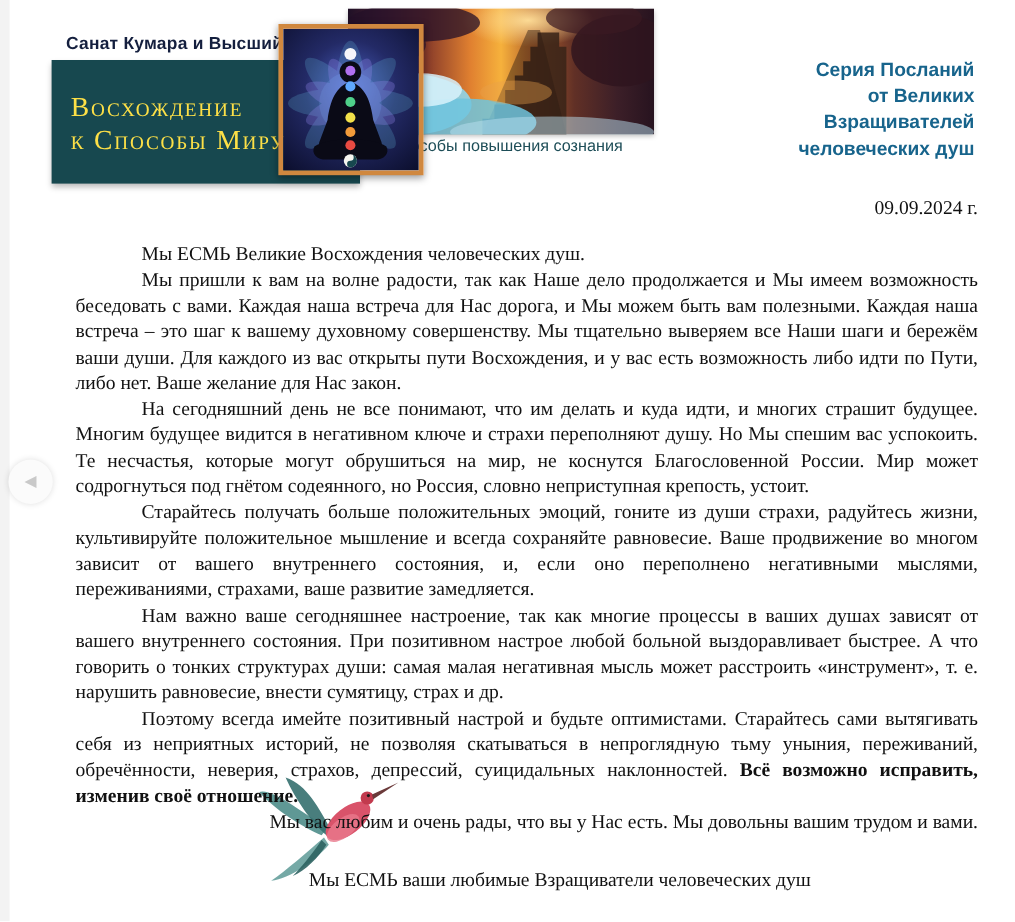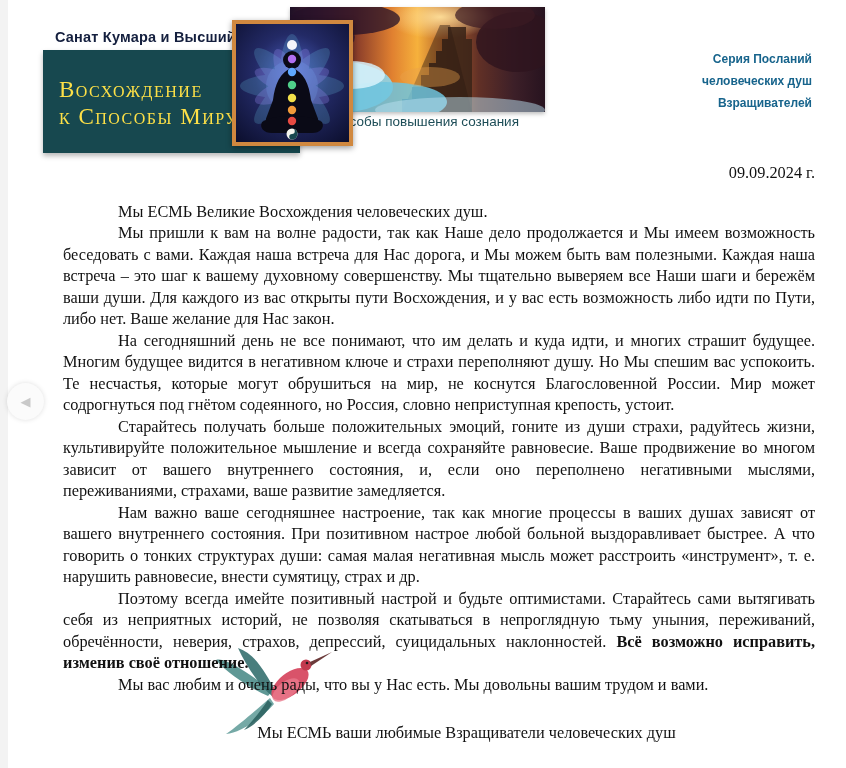--- a/index.html
+++ b/index.html
@@ -15,34 +15,34 @@
   .banner-title{margin:26px 0 0 16px;color:#fde047;font-variant:small-caps;
                 font-size:23px;line-height:27px;letter-spacing:1.5px;}
   .stairs{position:absolute;left:290px;top:7px;width:255px;height:105px;z-index:2;
           box-shadow:0 2px 4px rgba(0,0,0,.25);}
   .meditation{position:absolute;left:232px;top:20px;width:113px;height:118px;z-index:3;
               border:4px solid #d0883f;box-shadow:0 2px 6px rgba(0,0,0,.4);}
   .caption{position:absolute;left:322px;top:114px;width:200px;text-align:center;z-index:2;
            font-family:"Liberation Sans",sans-serif;font-size:13.5px;color:#1d4d57;}
   .series-title{position:absolute;right:34px;top:48px;width:240px;text-align:right;
                 font-family:"Liberation Sans",sans-serif;font-weight:bold;
-                font-size:12px;line-height:22px;color:#17648c;}
+                font-size:16px;line-height:22px;color:#17648c;}
 
   
   .prev-btn{position:absolute;left:7px;top:383px;width:37px;height:37px;border-radius:50%;
             background:#fbfbfb;box-shadow:0 0 5px rgba(0,0,0,.13);display:flex;
             align-items:center;justify-content:center;z-index:4;cursor:pointer;}
   .prev-glyph{color:#c9c9c9;font-size:13px;font-family:"DejaVu Sans",sans-serif;}
 
   
   .content{position:absolute;left:63px;right:31px;top:162px;z-index:2;
            font-size:16.3px;line-height:21.5px;color:#111;text-align:justify;}
   .content p{margin:0;text-indent:55px;}
   .date-line{margin-bottom:17px !important;text-align:right;}
-  .love-line{text-align:left;}
+  .love-line{text-align:right;}
   .signature{margin-top:27px !important;text-align:center;}
   .bold-tail{font-weight:bold;}
 
   .hummingbird{position:absolute;left:198px;top:638px;width:150px;height:100px;z-index:1;}
 </style>
 </head>
 <body>
 
 <div class="page">
   <div class="edge-strip"></div>
@@ -134,22 +134,23 @@
         <circle cx="56" cy="110" r="5.5" fill="#f5f5ef"></circle>
         <path d="M56,104.5 A5.5,5.5 0 0 1 56,115.5 A2.75,2.75 0 0 1 56,110 A2.75,2.75 0 0 0 56,104.5 Z" fill="#17484f"></path>
       </g>
     </svg>
   </div>
 
   <div class="caption">Способы повышения сознания</div>
 
   <div class="series-title">
     <div>Серия Посланий</div>
+    <div>от Великих</div>
+    <div>Взращивателей</div>
     <div>человеческих душ</div>
-    <div>Взращивателей</div>
   </div>
 
   <div class="prev-btn">
     <span class="prev-glyph">◀</span>
   </div>
 
   <div class="hummingbird">
     <svg width="150" height="100" viewBox="0 0 150 100">
       <path d="M75,52 C55,40 28,18 18,22 C30,36 55,52 70,58 Z" fill="#4e8d8a" opacity=".9"></path>
       <path d="M78,54 C68,36 58,16 40,10 C48,28 62,48 74,58 Z" fill="#35706f" opacity=".9"></path>

